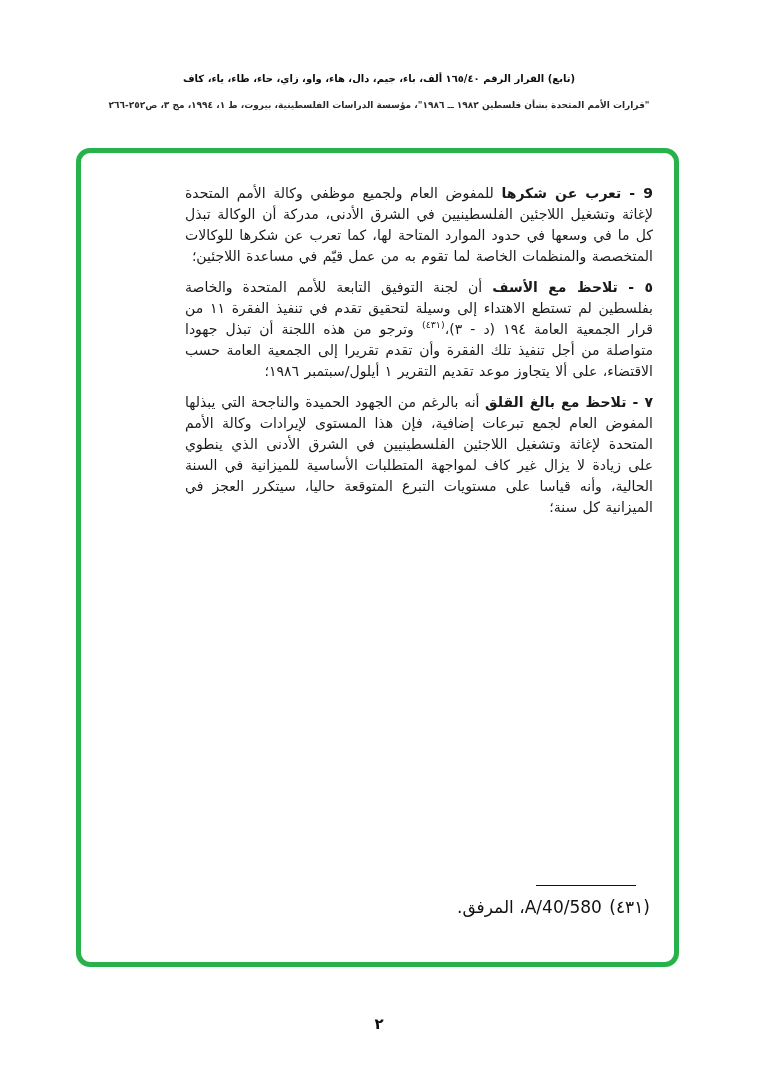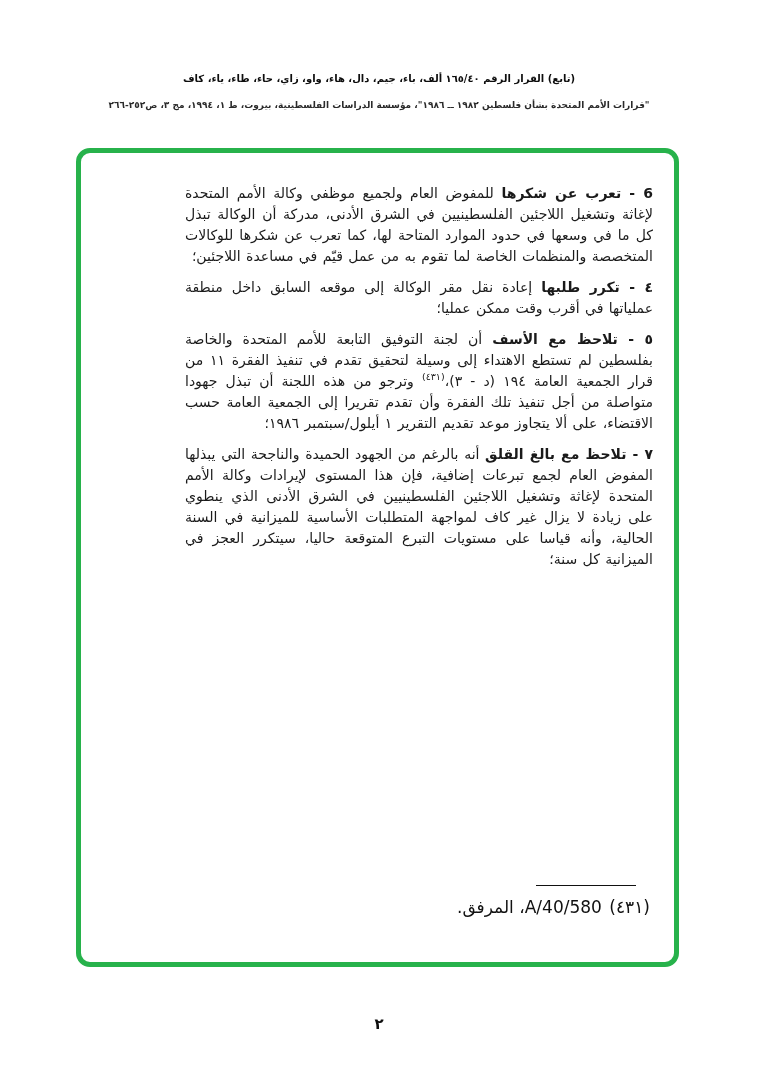--- a/index.html
+++ b/index.html
@@ -85,22 +85,21 @@
 
 <div class="page">
 
   <div class="doc-title">(تابع) القرار الرقم ١٦٥/٤٠ ألف، باء، جيم، دال، هاء، واو، زاي، حاء، طاء، ياء، كاف</div>
 
   <div class="doc-source">"قرارات الأمم المتحدة بشأن فلسطين ١٩٨٢ ــ ١٩٨٦"، مؤسسة الدراسات الفلسطينية، بيروت، ط ١، ١٩٩٤، مج ٣، ص٢٥٢-٢٦٦</div>
 
   <div class="frame" style="border-color: rgb(39, 178, 75);">
 
     <div class="body-col" id="resolution-body">
-        <p class="para"><span class="bold">6 - تعرب عن شكرها</span><span> للمفوض العام ولجميع موظفي وكالة الأمم المتحدة لإغاثة وتشغيل اللاجئين الفلسطينيين في الشرق الأدنى، مدركة أن الوكالة تبذل كل ما في وسعها في حدود الموارد المتاحة لها، كما تعرب عن شكرها للوكالات المتخصصة والمنظمات الخاصة لما تقوم به من عمل قيّم في مساعدة اللاجئين؛</span></p>
-        <p class="para"><span class="bold">٤ - تكرر طلبها</span><span> إعادة نقل مقر الوكالة إلى موقعه السابق داخل منطقة عملياتها في أقرب وقت ممكن عمليا؛</span></p>
+        <p class="para"><span class="bold">9 - تعرب عن شكرها</span><span> للمفوض العام ولجميع موظفي وكالة الأمم المتحدة لإغاثة وتشغيل اللاجئين الفلسطينيين في الشرق الأدنى، مدركة أن الوكالة تبذل كل ما في وسعها في حدود الموارد المتاحة لها، كما تعرب عن شكرها للوكالات المتخصصة والمنظمات الخاصة لما تقوم به من عمل قيّم في مساعدة اللاجئين؛</span></p>
         <p class="para"><span class="bold">٥ - تلاحظ مع الأسف</span><span> أن لجنة التوفيق التابعة للأمم المتحدة والخاصة بفلسطين لم تستطع الاهتداء إلى وسيلة لتحقيق تقدم في تنفيذ الفقرة ١١ من قرار الجمعية العامة ١٩٤ (د - ٣)،</span><sup>(٤٣١)</sup><span> وترجو من هذه اللجنة أن تبذل جهودا متواصلة من أجل تنفيذ تلك الفقرة وأن تقدم تقريرا إلى الجمعية العامة حسب الاقتضاء، على ألا يتجاوز موعد تقديم التقرير ١ أيلول/سبتمبر ١٩٨٦؛</span></p>
         <p class="para"><span class="bold">٧ - تلاحظ مع بالغ القلق</span><span> أنه بالرغم من الجهود الحميدة والناجحة التي يبذلها المفوض العام لجمع تبرعات إضافية، فإن هذا المستوى لإيرادات وكالة الأمم المتحدة لإغاثة وتشغيل اللاجئين الفلسطينيين في الشرق الأدنى الذي ينطوي على زيادة لا يزال غير كاف لمواجهة المتطلبات الأساسية للميزانية في السنة الحالية، وأنه قياسا على مستويات التبرع المتوقعة حاليا، سيتكرر العجز في الميزانية كل سنة؛</span></p>
       </div>
 
     <div class="footnote-block">
       <div class="fn-rule"></div>
       <div class="footnote-line">
         <span class="fn-marker">(٤٣١)</span>
         <span class="fn-symbol">A/40/580، المرفق.</span>
       </div>

